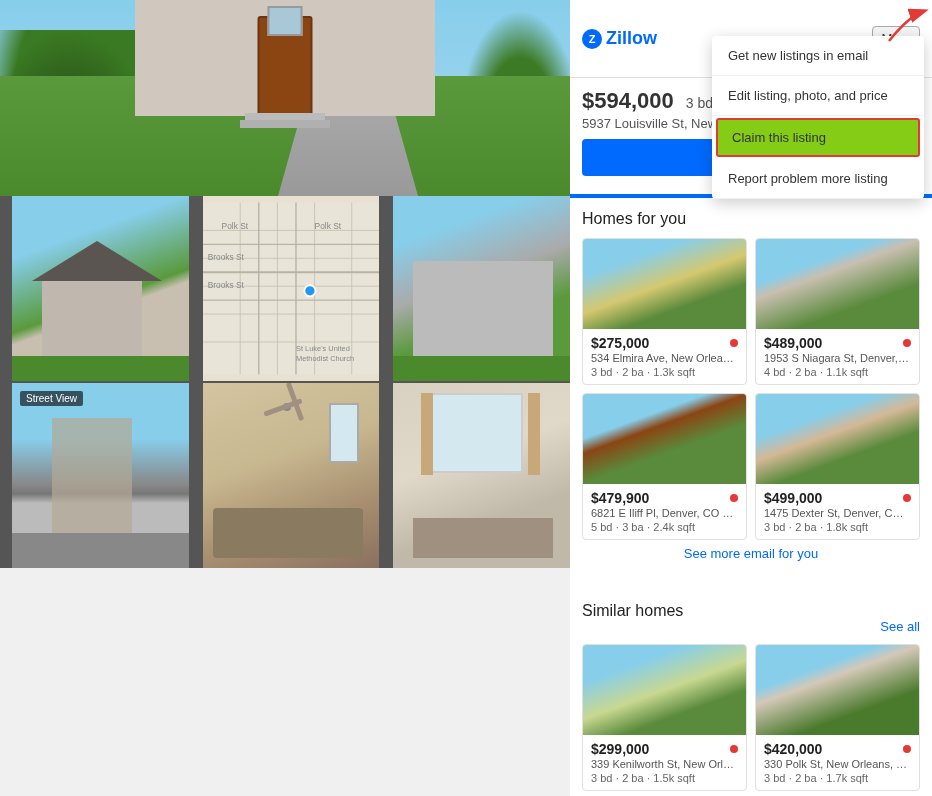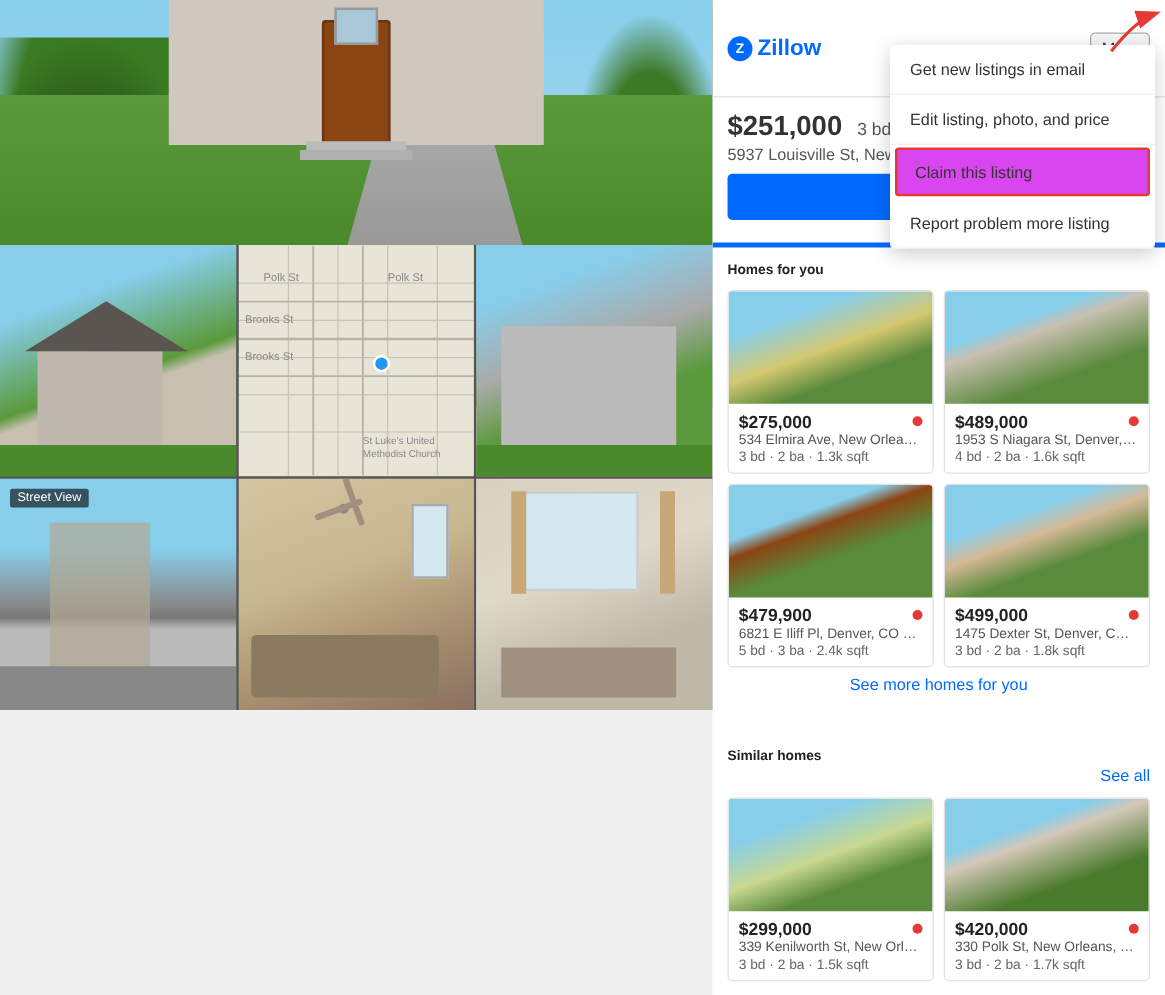--- a/index.html
+++ b/index.html
@@ -55,20 +55,21 @@
       grid-template-rows: 185px 185px;
       width: 100%;
       flex: 1;
       gap: 2px;
       background: #555;
     }
     .thumb {
       overflow: hidden;
       position: relative;
       background: #888;
+      margin-left: 12px;
     }
     .thumb-house-ext {
       background: linear-gradient(160deg, #87CEEB 30%, #5a8a3c 60%, #4a7a2c 100%);
     }
     .thumb-house-ext2 {
       background: linear-gradient(180deg, #87CEEB 25%, #8fbc8f 50%, #5a8a3c 70%, #c8bfb0 30%);
     }
     .thumb-map {
       background: #e8e0d0;
       position: relative;
@@ -164,21 +165,21 @@
     }
     .dropdown-item {
       padding: 12px 16px;
       font-size: 13px;
       color: #333;
       cursor: pointer;
       border-bottom: 1px solid #f0f0f0;
     }
     .dropdown-item:last-child { border-bottom: none; }
     .dropdown-item-highlight {
-      background: #d946ef;
+      background: #84cc16;
       border: 2px solid #e53935;
       border-radius: 3px;
       color: #333;
       font-size: 13px;
       padding: 10px 14px;
       margin: 2px 4px;
       cursor: pointer;
     }
 
     
@@ -213,21 +214,21 @@
 
     
     .section {
       padding: 12px 12px 8px;
     }
     .section-header {
       display: flex; justify-content: space-between; align-items: center;
       margin-bottom: 10px;
     }
     .section-title {
-      font-size: 11px; font-weight: bold; color: #222;
+      font-size: 16px; font-weight: normal; color: #222;
     }
     .see-all-link {
       font-size: 13px; color: #006AFF; cursor: pointer; margin-top: 32px;
     }
     .homes-grid {
       display: grid;
       grid-template-columns: 1fr 1fr;
       gap: 8px;
     }
     .home-card {
@@ -420,21 +421,21 @@
       <defs>
         <marker id="arrowhead" markerWidth="8" markerHeight="8" refX="6" refY="3" orient="auto">
           <path d="M0,0 L0,6 L8,3 z" fill="#e53935"></path>
         </marker>
       </defs>
     </svg>
   </div>
 
   <div class="listing-info">
     <div class="price-row">
-      <span class="price">$251,000</span>
+      <span class="price">$594,000</span>
       <span class="beds-baths">
         <span>3 bd</span>
         &nbsp;
         <span>2 ba</span>
       </span>
     </div>
     <div class="address">5937 Louisville St, New Orle...</div>
     <button class="contact-btn">Con...</button>
   </div>
   <div class="divider"></div>
@@ -456,21 +457,21 @@
         </div>
       </div>
       <div class="home-card">
         <div class="home-card-photo home-photo-2"></div>
         <div class="home-card-info">
           <div class="home-price-row">
             <span class="home-price">$489,000</span>
             <span class="status-dot"></span>
           </div>
           <div class="home-address">1953 S Niagara St, Denver, C...</div>
-          <div class="home-details">4 bd · 2 ba · 1.6k sqft</div>
+          <div class="home-details">4 bd · 2 ba · 1.1k sqft</div>
         </div>
       </div>
       <div class="home-card">
         <div class="home-card-photo home-photo-3"></div>
         <div class="home-card-info">
           <div class="home-price-row">
             <span class="home-price">$479,900</span>
             <span class="status-dot"></span>
           </div>
           <div class="home-address">6821 E Iliff Pl, Denver, CO 80...</div>
@@ -482,21 +483,21 @@
         <div class="home-card-info">
           <div class="home-price-row">
             <span class="home-price">$499,000</span>
             <span class="status-dot"></span>
           </div>
           <div class="home-address">1475 Dexter St, Denver, CO ...</div>
           <div class="home-details">3 bd · 2 ba · 1.8k sqft</div>
         </div>
       </div>
     </div>
-    <a class="see-more-link">See more homes for you</a>
+    <a class="see-more-link">See more email for you</a>
   </div>
 
   <div class="section">
     <div class="section-header">
       <span class="section-title">Similar homes</span>
       <a class="see-all-link">See all</a>
     </div>
     <div class="homes-grid">
       <div class="home-card">
         <div class="home-card-photo home-photo-5"></div>

